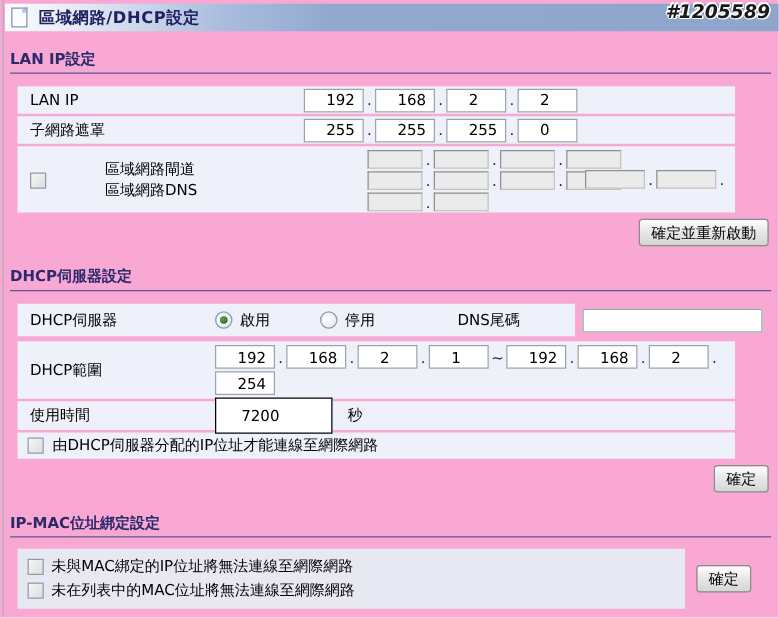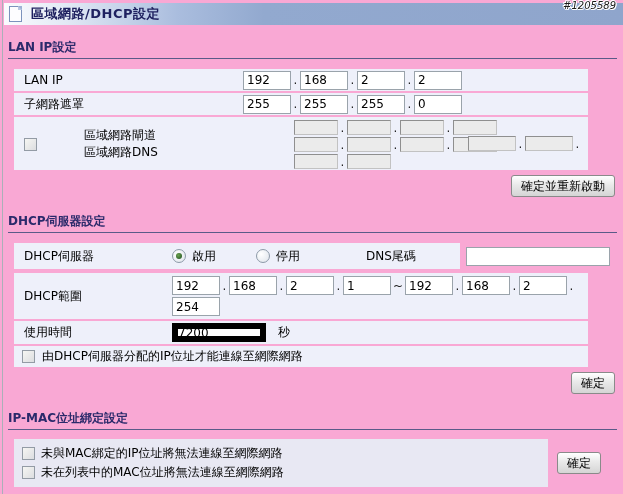--- a/index.html
+++ b/index.html
@@ -8,36 +8,36 @@
   .page::before{content:"";position:absolute;left:2px;top:0;bottom:0;width:1px;background:#aab0b8;}
 
   
   .titlebar{position:absolute;left:4px;top:3px;right:0;height:22px;
     background:linear-gradient(to right,#fbfcfe 0%,#e2e9f5 10%,#aabdde 28%,#92a9cf 42%,#8fa5cc 100%);
     display:flex;align-items:center;}
   .doc-icon{width:11px;height:14px;margin-left:5px;background:#fdfdff;border:1px solid #7c92bc;position:relative;display:inline-block;}
   .doc-icon::after{content:"";position:absolute;right:-1px;top:-1px;width:0;height:0;
     border-left:4px solid #b9c8e2;border-top:4px solid #9db1d4;}
   .title-text{margin-left:9px;font-weight:bold;font-size:13px;color:#1f2160;letter-spacing:.5px;}
-  .stamp{position:absolute;top:0;right:7px;font-weight:normal;font-style:italic;font-size:10px;color:#1a1a1a;
+  .stamp{position:absolute;top:0;right:7px;font-weight:bold;font-style:italic;font-size:15px;color:#1a1a1a;
     text-shadow:-1px 0 0 #fff,1px 0 0 #fff,0 -1px 0 #fff,0 1px 0 #fff,1px 1px 0 #fff,-1px -1px 0 #fff;}
 
   
   .section-title{margin:0 5px 0 8px;padding:12px 0 2px 0;font-weight:bold;font-size:12px;color:#2b2a6b;
     border-bottom:1px solid #5a5a88;width:609px;box-sizing:border-box;}
 
   
   .tbl{margin-left:14px;}
   .row{background:#eef0fa;display:flex;align-items:center;width:574px;margin-bottom:2px;box-sizing:border-box;}
   .lbl{padding-left:10px;box-sizing:border-box;}
   .w229{width:229px;}
   .w158{width:158px;}
 
   input.octet{box-sizing:border-box;width:48px;height:19px;border:1px solid #9aa3ab;background:#fff;
-    font-family:"DejaVu Sans","Liberation Sans",sans-serif;font-size:12px;padding:0 0 0 3px;}
+    font-family:"DejaVu Sans","Liberation Sans",sans-serif;font-size:12px;padding:0 0 0 17px;}
   input.octet:disabled,input.gray{background:#ebebeb;border:1px solid #c2c2c2;border-top-color:#8f8f8f;border-left-color:#8f8f8f;height:15px;width:44px;}
   .dot{width:9px;text-align:center;color:#222;}
   .tilde{width:14px;text-align:center;color:#222;}
 
   
   .gw-row{height:53px;position:relative;align-items:center;gap:32px;}
   .gw-check{width:38px;padding-left:10px;box-sizing:border-box;}
   .gw-labels{width:178px;line-height:17px;}
   .gw-grid{display:flex;flex-direction:column;justify-content:center;}
   .gw-line{display:flex;align-items:flex-end;height:17px;}
@@ -60,22 +60,22 @@
   .radio-label{margin-left:6px;margin-right:0;}
   .dns-suffix-label{margin-left:66px;}
   .rowwrap{position:relative;margin-left:14px;margin-bottom:2px;}
   .dns-suffix-input{position:absolute;left:452px;top:4px;box-sizing:border-box;width:144px;height:19px;
     border:1px solid #9aa3ab;font-family:"DejaVu Sans","Liberation Sans",sans-serif;font-size:12px;padding:0 3px;}
 
   .range-row{height:46px;align-items:center;}
   .range-lines{display:flex;flex-direction:column;justify-content:center;}
   .range-line{display:flex;align-items:center;height:21px;}
 
-  .lease-input{box-sizing:border-box;width:94px;height:19px;border:6px solid #000000;
-    font-family:"DejaVu Sans","Liberation Sans",sans-serif;font-size:12px;padding:0 0;}
+  .lease-input{box-sizing:border-box;width:94px;height:29px;border:1px solid #000000;
+    font-family:"DejaVu Sans","Liberation Sans",sans-serif;font-size:12px;padding:0 20px;}
   .unit{margin-left:12px;}
 
   .cbrow{height:21px;}
   .cbrow .cb{margin-left:8px;}
   .cbrow .cbl{margin-left:7px;}
 
   
   .ipmac-wrap{display:flex;margin-left:14px;margin-top:9px;}
   .ipmac-box{width:534px;background:#e8e8f3;padding:5px 0 5px 0;box-sizing:border-box;}
   .ipmac-line{display:flex;align-items:center;height:19px;}

